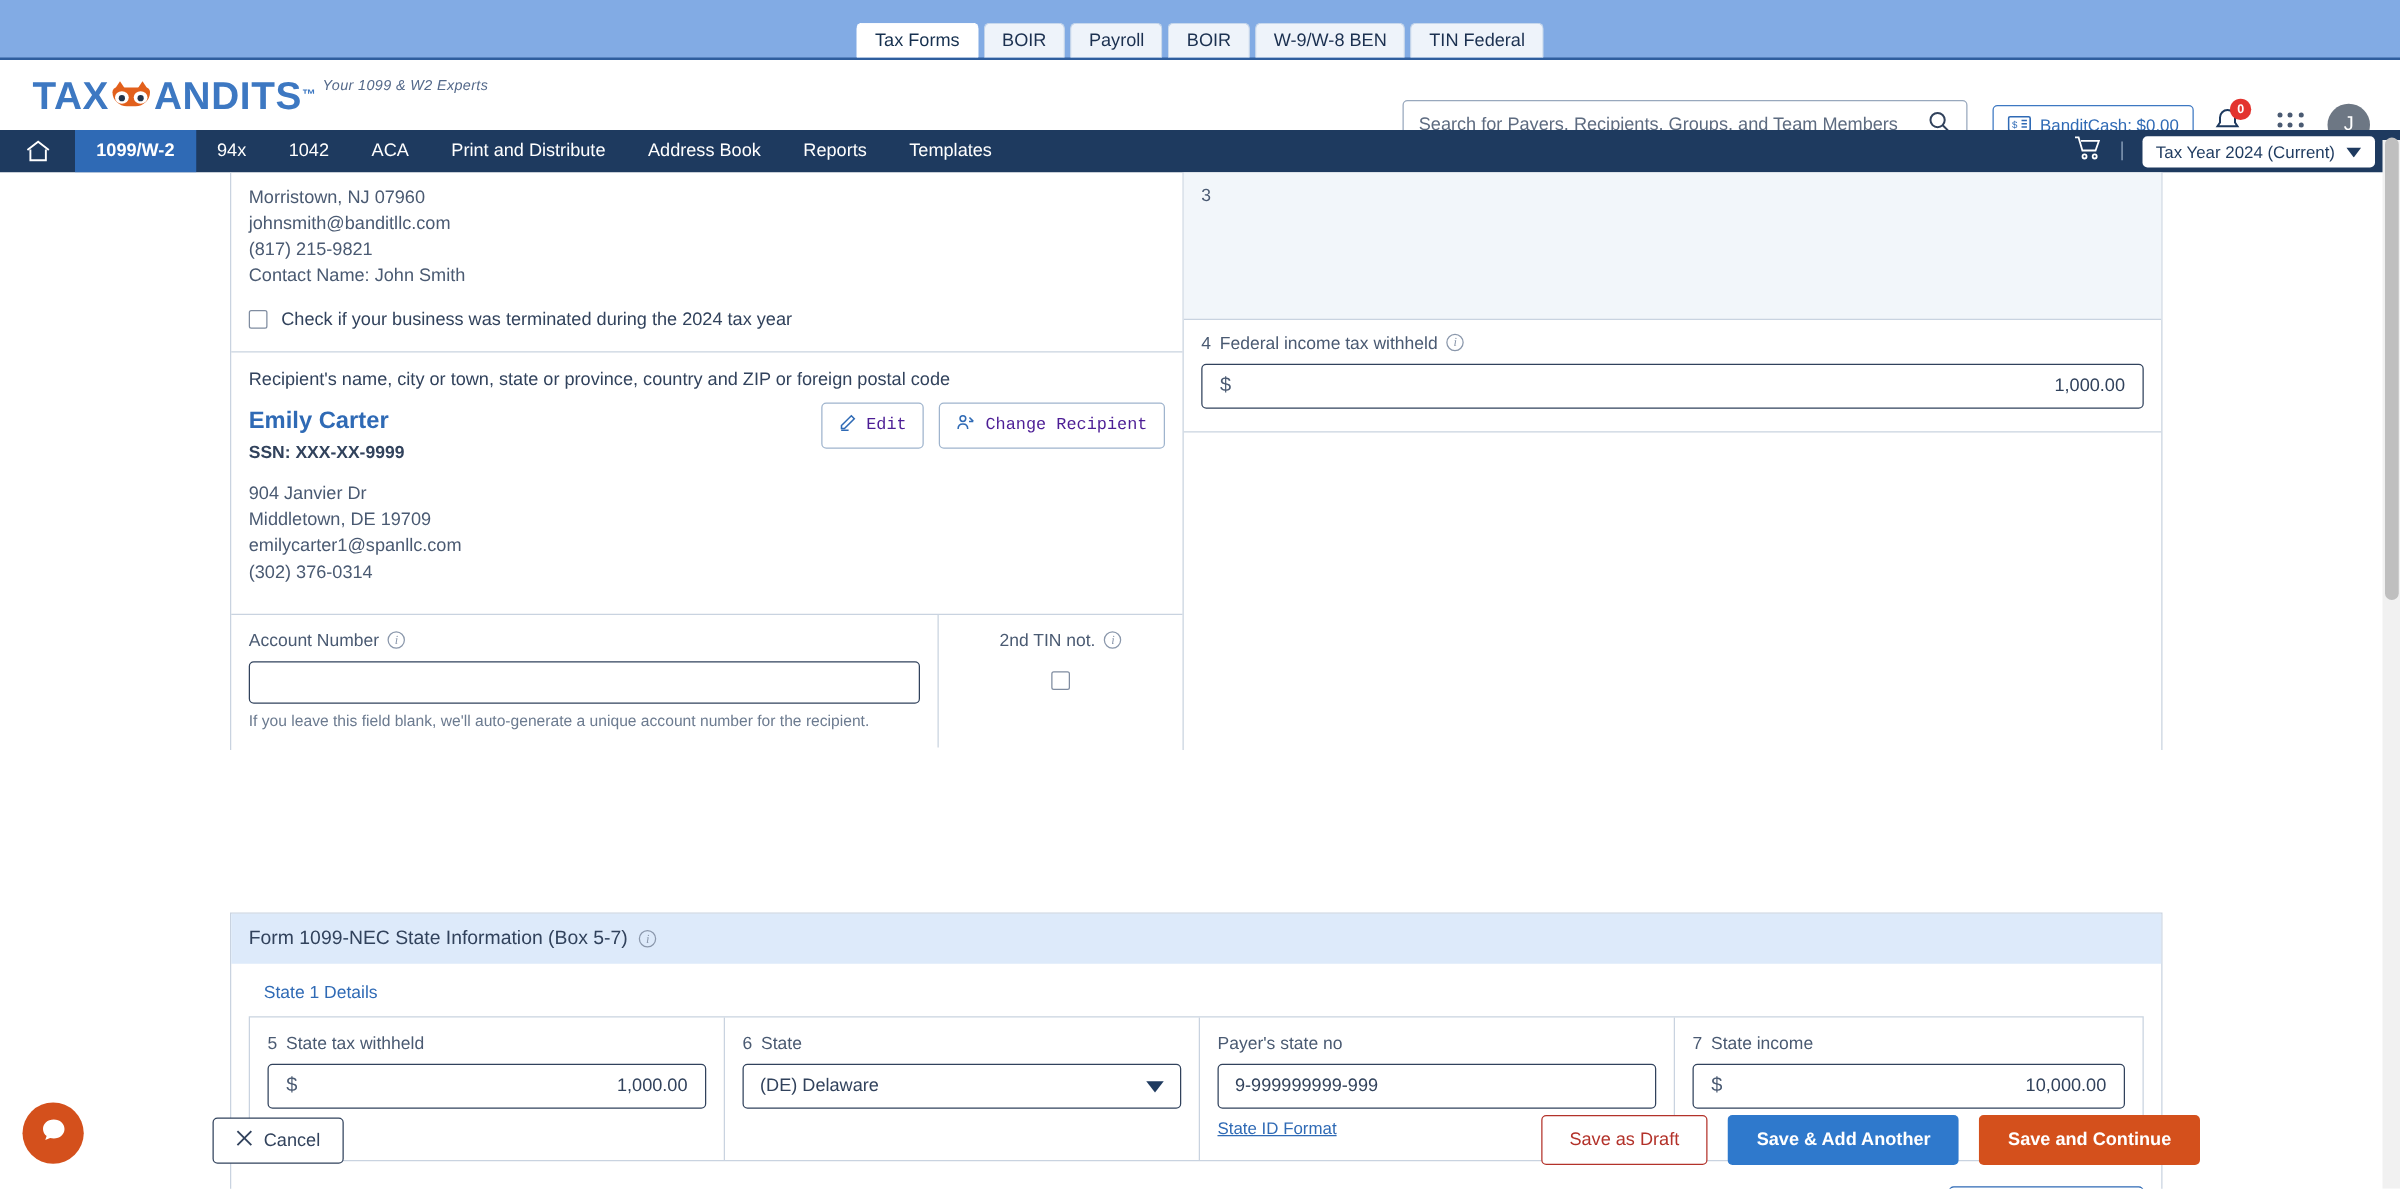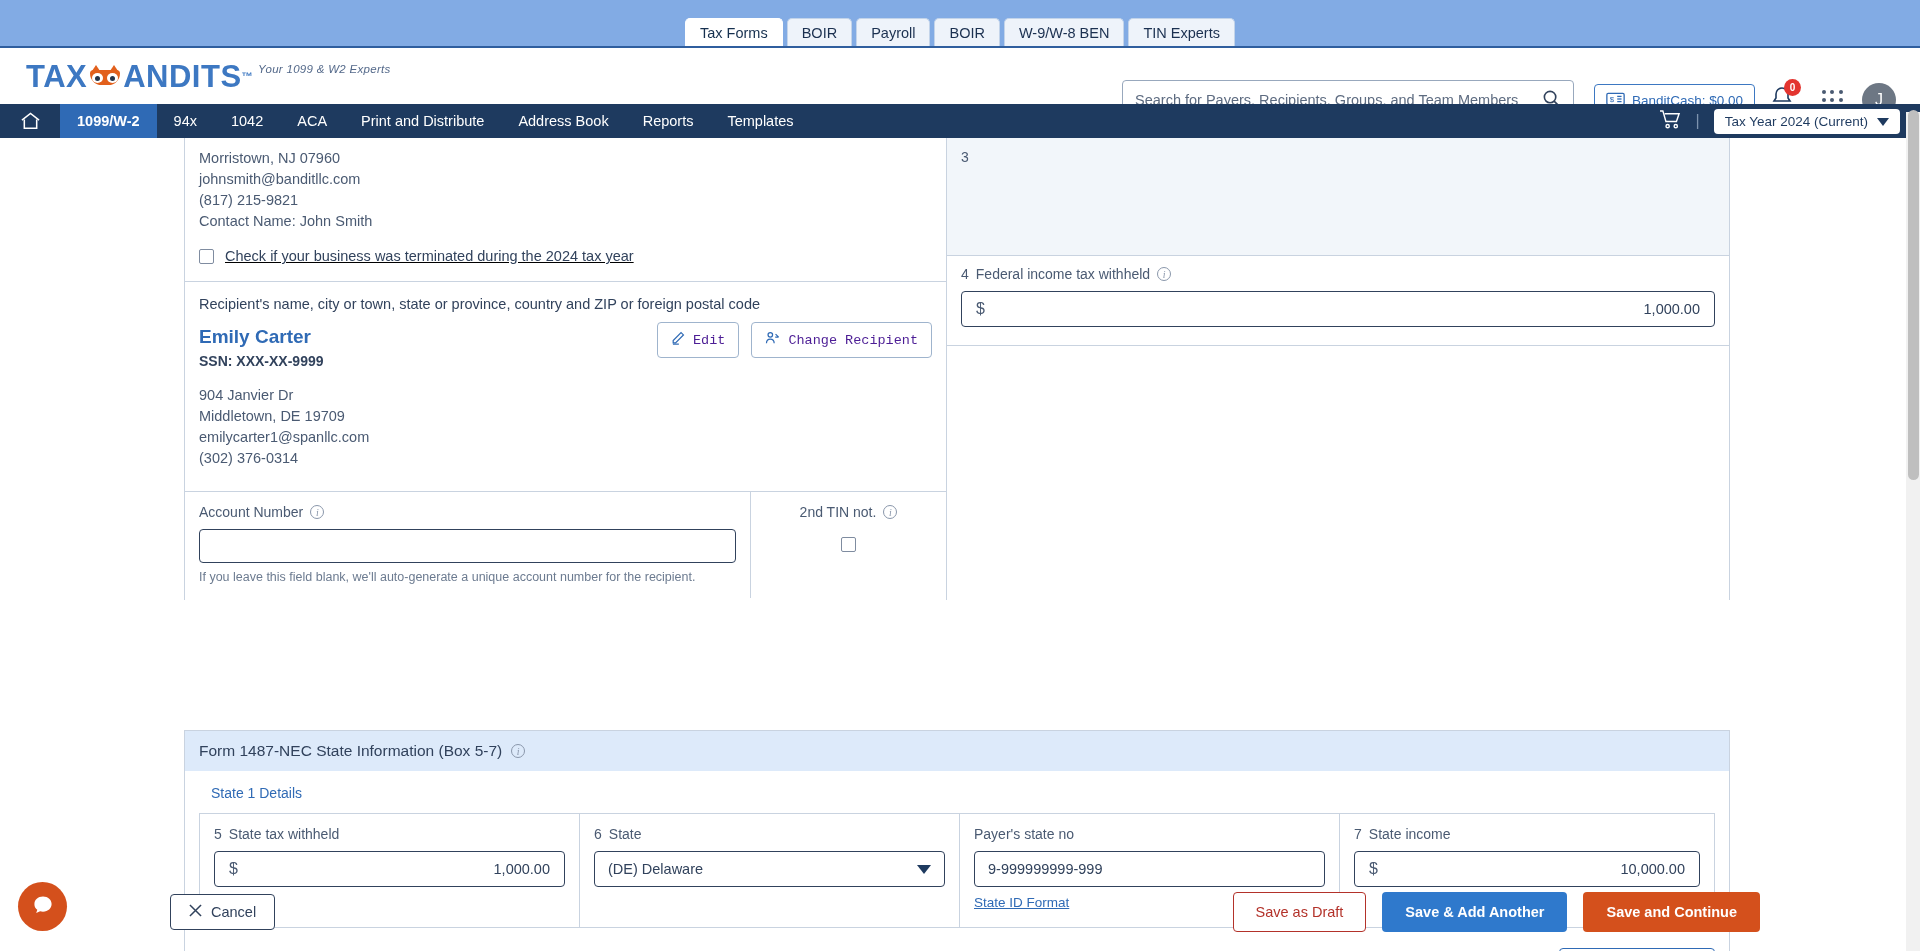--- a/index.html
+++ b/index.html
@@ -108,21 +108,21 @@
   .formcard {
     position:absolute; left:184px; top:0px; width:1546px;
     border-left:1px solid #c9d3e0; border-right:1px solid #c9d3e0;
   }
   .grid2 { display:flex; }
   .colL { width: 762px; border-right:1px solid #c9d3e0; }
   .colR { flex:1; }
 
   .payer-tail { padding: 10px 14px 0 14px; }
   .payer-tail p { font-size:14.5px; color:#4a5a72; line-height:21px; }
-  .term-check { display:flex; align-items:center; gap:11px; padding:16px 14px 17px 14px;text-decoration:underline; }
+  .term-check { display:flex; align-items:flex-start; gap:11px; padding:16px 14px 17px 14px; }
   .cbox { width:15px; height:15px; border:1.5px solid #7f8ca0; border-radius:2px; background:#fff; cursor:pointer; flex:none;}
   .term-check label { font-size:14.5px; color:#31425c; cursor:pointer; }
 
   .recip-block { border-top:1px solid #c9d3e0; padding: 14px 14px 22px 14px; position:relative; }
   .recip-head { font-size:14.5px; color:#31425c; margin-bottom:14px; }
   .recip-name { font-size:19px; color:#2f6ab5; font-weight:bold; }
   .recip-ssn { font-size:14px; color:#31425c; font-weight:bold; margin-top:5px; }
   .recip-addr { margin-top:16px; }
   .recip-addr p { font-size:14.5px; color:#4a5a72; line-height:21px; }
   .recip-btns { position:absolute; right:14px; top:40px; display:flex; gap:12px; }
@@ -220,21 +220,21 @@
 </style>
 </head>
 <body>
 
 <div class="toptabs">
   <div class="toptab active">Tax Forms</div>
   <div class="toptab">BOIR</div>
   <div class="toptab">Payroll</div>
   <div class="toptab">BOIR</div>
   <div class="toptab">W-9/W-8 BEN</div>
-  <div class="toptab">TIN Experts</div>
+  <div class="toptab">TIN Federal</div>
 </div>
 
 <div class="header">
   <div class="logo">
     <div class="logo-main">
       <span class="b">TAX</span>
       <span class="owl">
         <span class="ear-l"></span>
           <span class="ear-r"></span>
         <span class="face"></span>
@@ -419,21 +419,21 @@
           </div>
         </div>
         <div class="rbox-empty"></div>
       </div>
 
     </div>
   </div>
 
   <div class="statecard">
     <div class="statehead">
-      <span>Form 1487-NEC  State Information  (Box 5-7)</span>
+      <span>Form 1099-NEC  State Information  (Box 5-7)</span>
       <span class="info-i">i</span>
     </div>
     <div class="statebody">
       <div class="state1">State 1 Details</div>
 
       <div class="srow">
         <div class="scell sc1">
           <div class="fl">
             <span>5</span>
             <span>State tax withheld</span>

